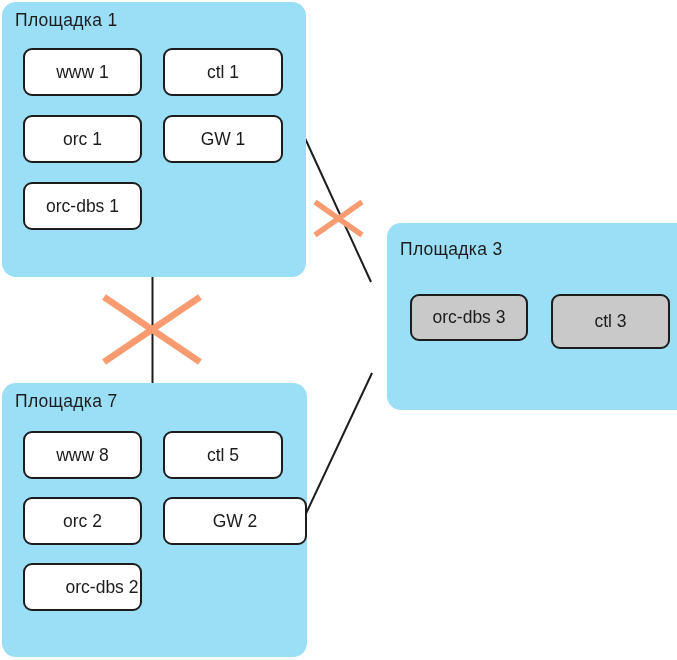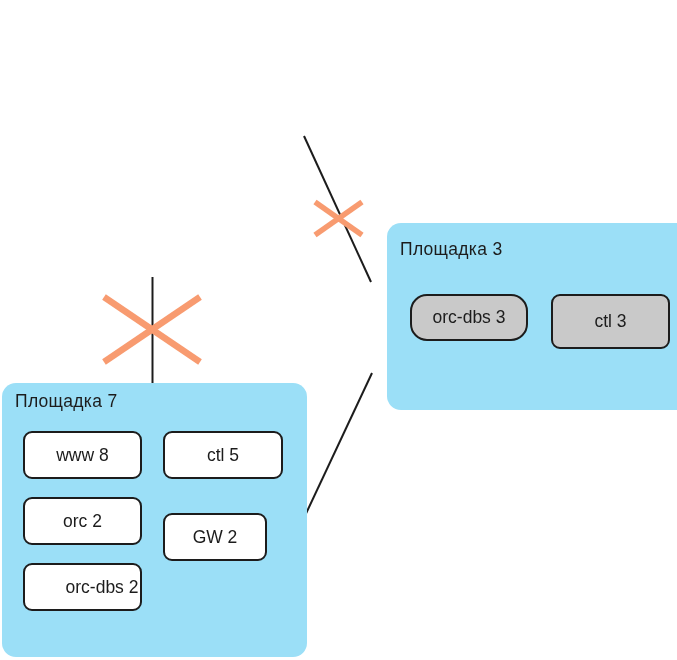--- a/index.html
+++ b/index.html
@@ -59,29 +59,37 @@
     <g>
       <line class="cross-line" x1="104" y1="297" x2="200" y2="362" stroke-width="6.5"></line>
       <line class="cross-line" x1="104" y1="362" x2="200" y2="297" stroke-width="6.5"></line>
     </g>
     <g>
       <line class="cross-line" x1="315" y1="202" x2="362" y2="235" stroke-width="5.5"></line>
       <line class="cross-line" x1="315" y1="235" x2="362" y2="202" stroke-width="5.5"></line>
     </g>
   </svg>
 
+  <div class="site s1" style="left:2px; top:2px; width:304px; height:275px;">
+    <div class="site-label">Площадка 1</div>
+    <div class="node" style="left:21px; top:46px;">www 1</div>
+    <div class="node" style="left:161px; top:46px; width:120px;">ctl 1</div>
+    <div class="node" style="left:21px; top:113px;">orc 1</div>
+    <div class="node" style="left:161px; top:113px; width:120px;">GW 1</div>
+    <div class="node" style="left:21px; top:180px;">orc-dbs 1</div>
+  </div>
 
   <div class="site s2" style="left:2px; top:383px; width:305px; height:274px;">
     <div class="site-label">Площадка 7</div>
     <div class="node" style="left:21px; top:48px;">www 8</div>
     <div class="node" style="left:161px; top:48px; width:120px;">ctl 5</div>
     <div class="node" style="left:21px; top:114px;">orc 2</div>
-    <div class="node" style="left:161px; top:114px; width:104px;margin-top:16px;">GW 2</div>
+    <div class="node" style="left:161px; top:114px; width:144px;">GW 2</div>
     <div class="node" style="left:21px; top:180px;padding-left:39px;">orc-dbs 2</div>
   </div>
 
   <div class="site s3" style="left:371px; top:223px; width:304px; height:187px;margin-left:16px;">
     <div class="site-label">Площадка 3</div>
-    <div class="node alt" style="left:23px; top:71px; width:118px; height:47px;border-radius:17px;">orc-dbs 3</div>
+    <div class="node alt" style="left:23px; top:71px; width:118px; height:47px;">orc-dbs 3</div>
     <div class="node alt" style="left:164px; top:71px; width:119px; height:55px;">ctl 3</div>
   </div>
 
 </div>
 
 </body></html>

